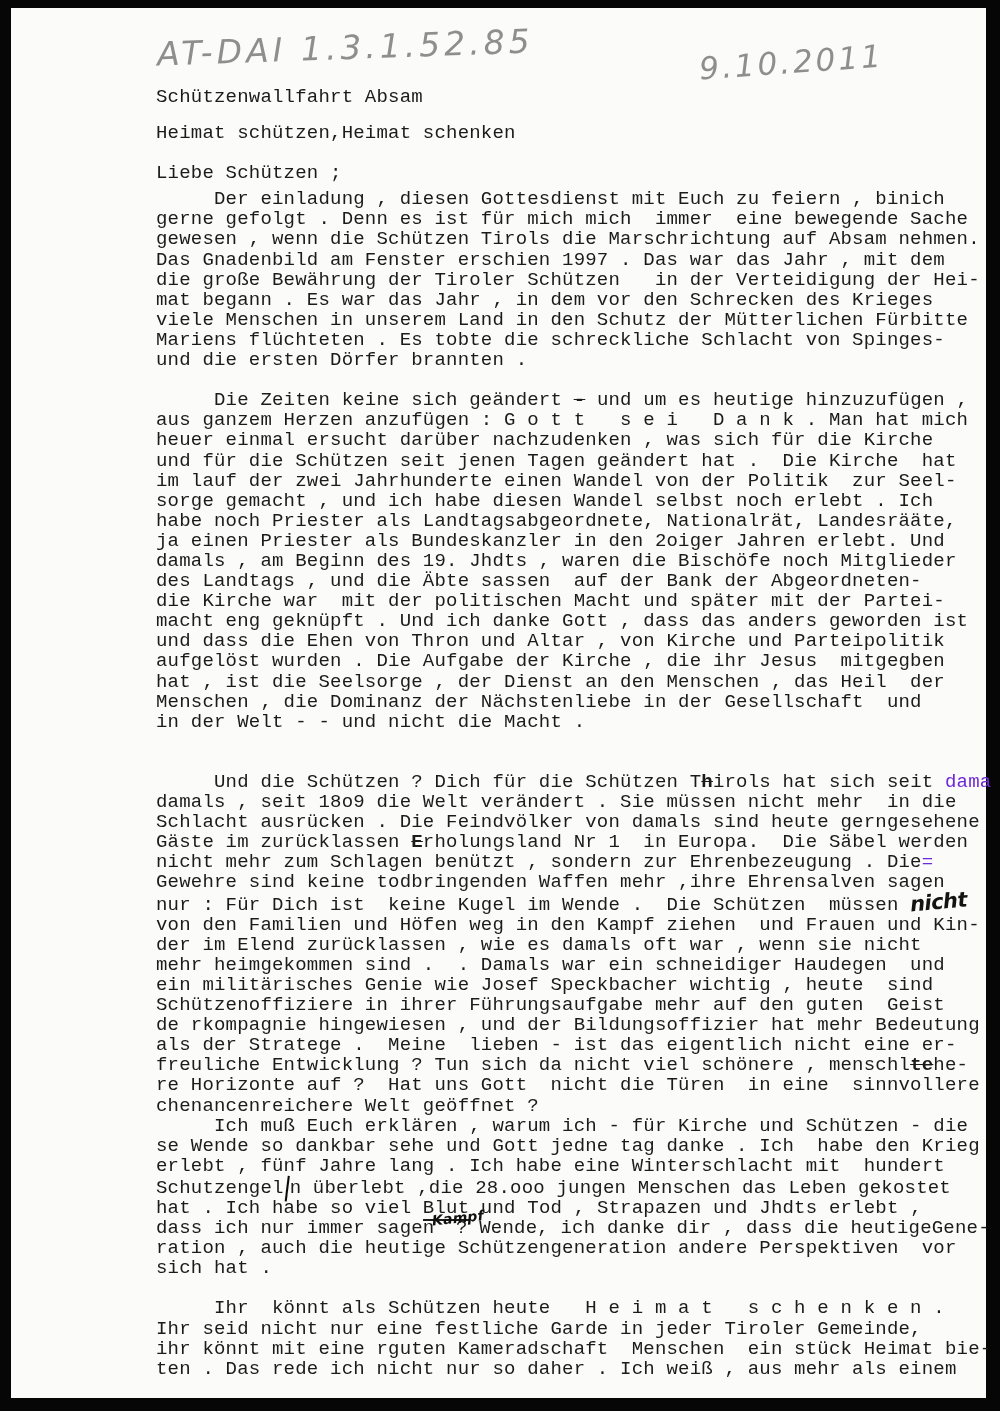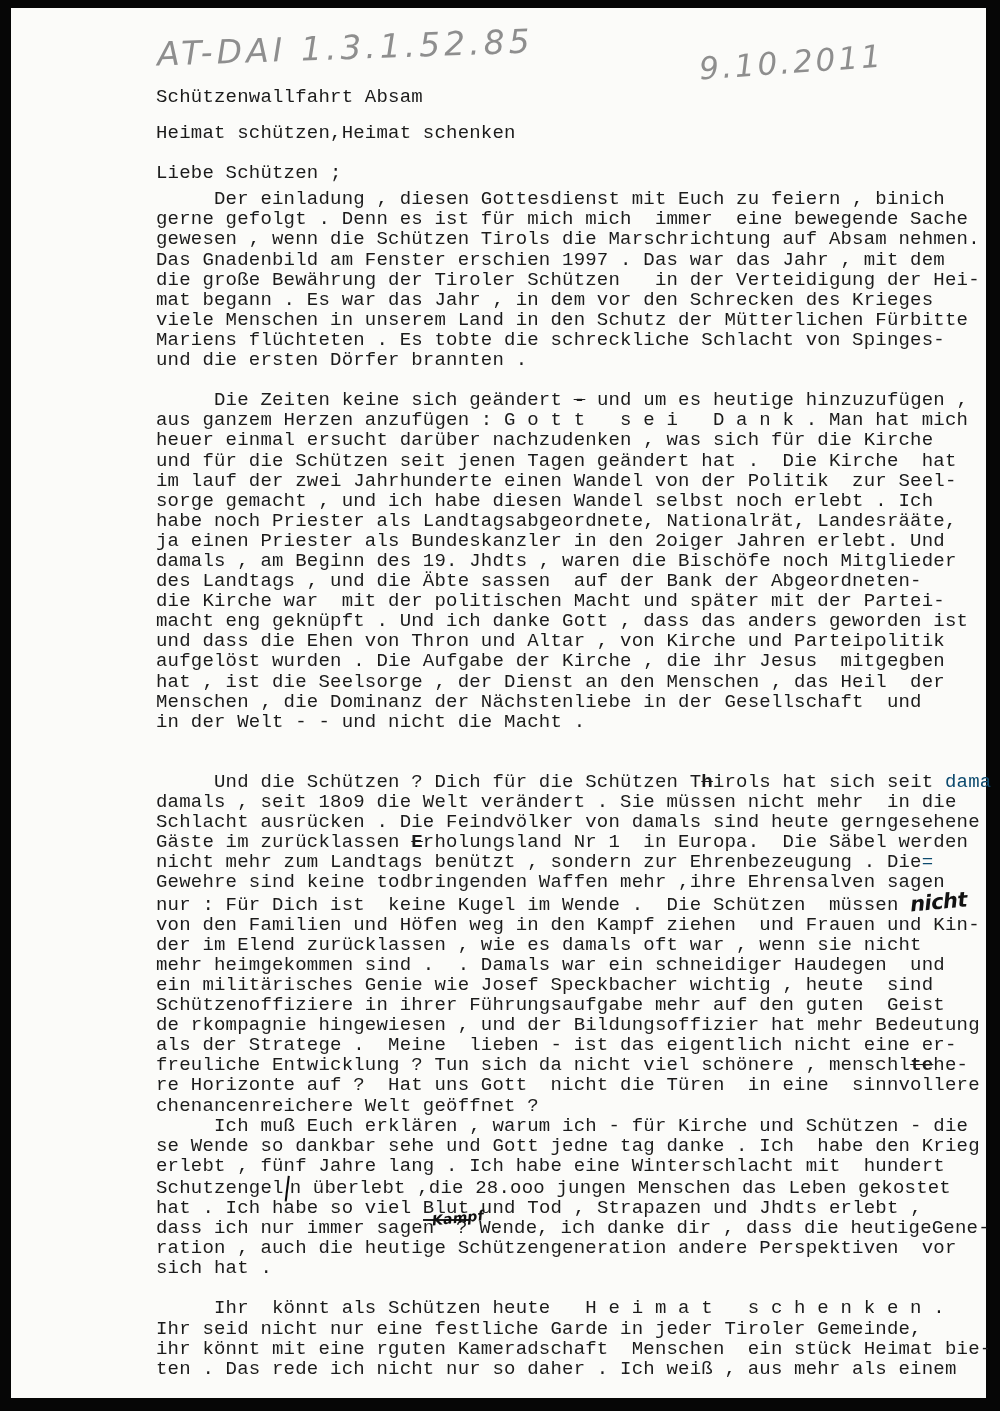--- a/index.html
+++ b/index.html
@@ -25,21 +25,21 @@
 
   
   .hw {
     position:absolute; font-family:"DejaVu Sans", sans-serif;
     font-style:italic; color:#8e8e8e; white-space:nowrap;
   }
   .hw-ref  { left:146px; top:20px; font-size:33px; letter-spacing:4px; transform:rotate(-2deg); }
   .hw-date { left:688px; top:36px; font-size:31px; letter-spacing:3px; transform:rotate(-4deg); }
 
   
-  .faint { color:#0c4a6e; }
+  .faint { color:#6d28d9; }
   .xover { font-weight:bold; text-decoration:line-through; }
   .pen {
     font-family:"DejaVu Sans", sans-serif; font-style:italic; font-weight:bold;
     color:#131313; display:inline-block; font-size:21px;
     transform:rotate(-5deg) translateY(-1px); letter-spacing:-0.5px;
   }
   .pen-stroke {
     font-family:"DejaVu Sans", sans-serif; font-weight:bold; color:#0a0a0a;
     display:inline-block; width:6px; overflow:visible;
     transform:rotate(7deg) scaleY(1.35); white-space:nowrap;
@@ -96,21 +96,21 @@
           <div class="line">aufgelöst wurden . Die Aufgabe der Kirche , die ihr Jesus  mitgegben</div>
           <div class="line">hat , ist die Seelsorge , der Dienst an den Menschen , das Heil  der</div>
           <div class="line">Menschen , die Dominanz der Nächstenliebe in der Gesellschaft  und</div>
           <div class="line">in der Welt - - und nicht die Macht .</div>
           <div class="line">&nbsp;</div>
           <div class="line">&nbsp;</div>
           <div class="line"><span>     Und die Schützen ? Dich für die Schützen T</span><span class="xover">h</span><span>irols hat sich seit </span><span class="faint">dama</span></div>
           <div class="line">damals , seit 18o9 die Welt verändert . Sie müssen nicht mehr  in die</div>
           <div class="line">Schlacht ausrücken . Die Feindvölker von damals sind heute gerngesehene</div>
           <div class="line"><span>Gäste im zurücklassen </span><span class="xover">E</span><span>rholungsland Nr 1  in Europa.  Die Säbel werden</span></div>
-          <div class="line"><span>nicht mehr zum Landtags benützt , sondern zur Ehrenbezeugung . Die</span><span class="faint">=</span></div>
+          <div class="line"><span>nicht mehr zum Schlagen benützt , sondern zur Ehrenbezeugung . Die</span><span class="faint">=</span></div>
           <div class="line">Gewehre sind keine todbringenden Waffen mehr ,ihre Ehrensalven sagen</div>
           <div class="line"><span>nur : Für Dich ist  keine Kugel im Wende .  Die Schützen  müssen </span><span class="pen">nicht</span></div>
           <div class="line">von den Familien und Höfen weg in den Kampf ziehen  und Frauen und Kin-</div>
           <div class="line">der im Elend zurücklassen , wie es damals oft war , wenn sie nicht</div>
           <div class="line">mehr heimgekommen sind .  . Damals war ein schneidiger Haudegen  und</div>
           <div class="line">ein militärisches Genie wie Josef Speckbacher wichtig , heute  sind</div>
           <div class="line">Schützenoffiziere in ihrer Führungsaufgabe mehr auf den guten  Geist</div>
           <div class="line">de rkompagnie hingewiesen , und der Bildungsoffizier hat mehr Bedeutung</div>
           <div class="line">als der Stratege .  Meine  lieben - ist das eigentlich nicht eine er-</div>
           <div class="line"><span>freuliche Entwicklung ? Tun sich da nicht viel schönere , menschl</span><span class="xover">te</span><span>he-</span></div>

